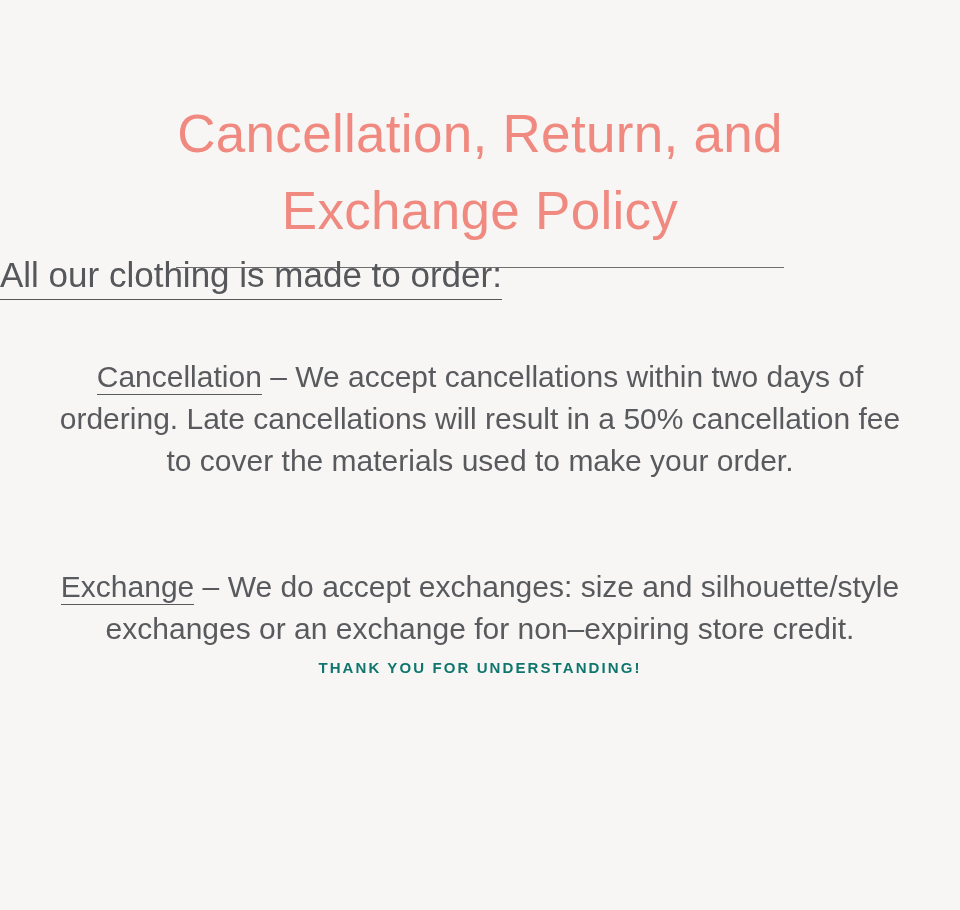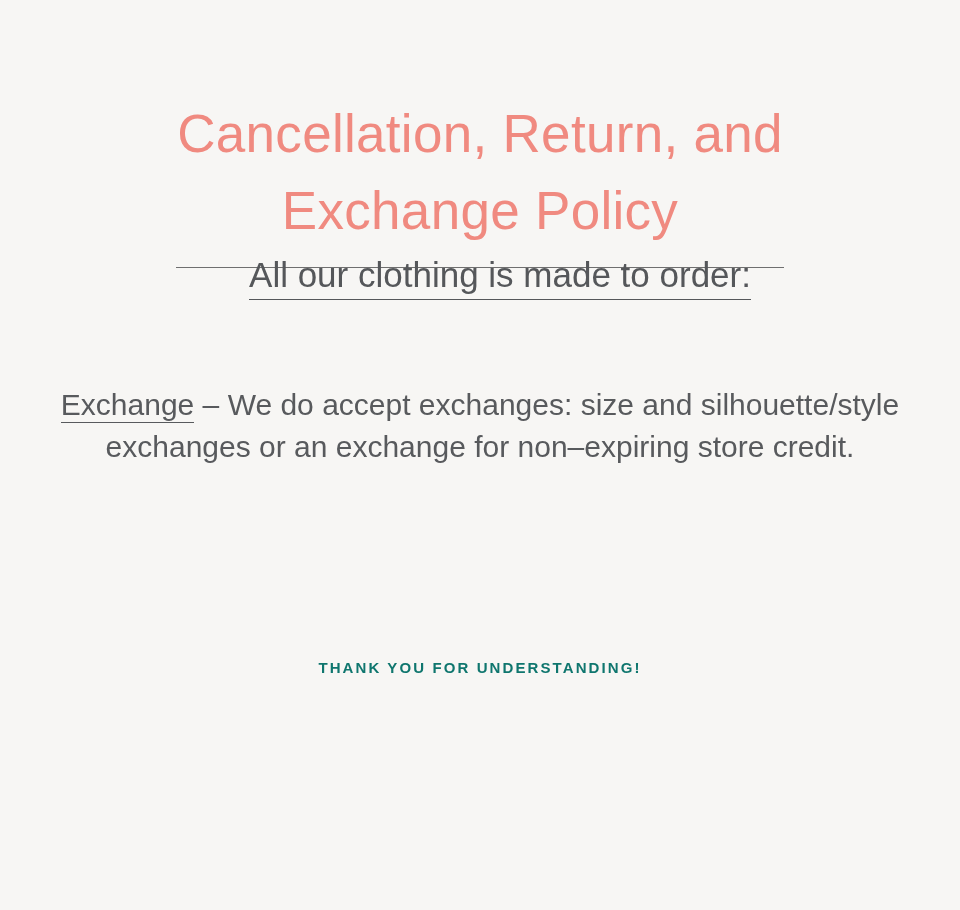--- a/index.html
+++ b/index.html
@@ -35,23 +35,22 @@
     margin: 0 auto;
     max-width: 820px;
   }
   .rule {
     width: 608px;
     height: 1px;
     background: #6f6f6f;
     margin: 17px auto 0 auto;
   }
   .subtitle-wrap {
-    text-align: center;
+    text-align: left;
     margin-top: -16px;
-    margin-left: 40px;
   }
   .subtitle {
     display: inline-block;
     font-weight: 300;
     font-size: 35px;
     line-height: 1.3;
     color: #55575a;
     border-bottom: 1.5px solid #55575a;
     padding-bottom: 2px;
   }
@@ -105,20 +104,25 @@
     <h1 class="title">Cancellation, Return, and Exchange Policy</h1>
     <div class="rule"></div>
   </div>
 
   <div class="subtitle-wrap">
     <span class="subtitle">All our clothing is made to order:</span>
   </div>
 
   <div class="body-block">
 
+    <p class="para p-cancellation">
+      <span class="term">Cancellation</span>
+      <span>–</span>
+      <span>We accept cancellations within two days of ordering. Late cancellations will result in a 50% cancellation fee to cover the materials used to make your order.</span>
+    </p>
 
 
     <p class="para p-exchange">
       <span class="term">Exchange</span>
       <span>–</span>
       <span>We do accept exchanges: size and silhouette/style exchanges or an exchange for non–expiring store credit.</span>
     </p>
 
   </div>
 

